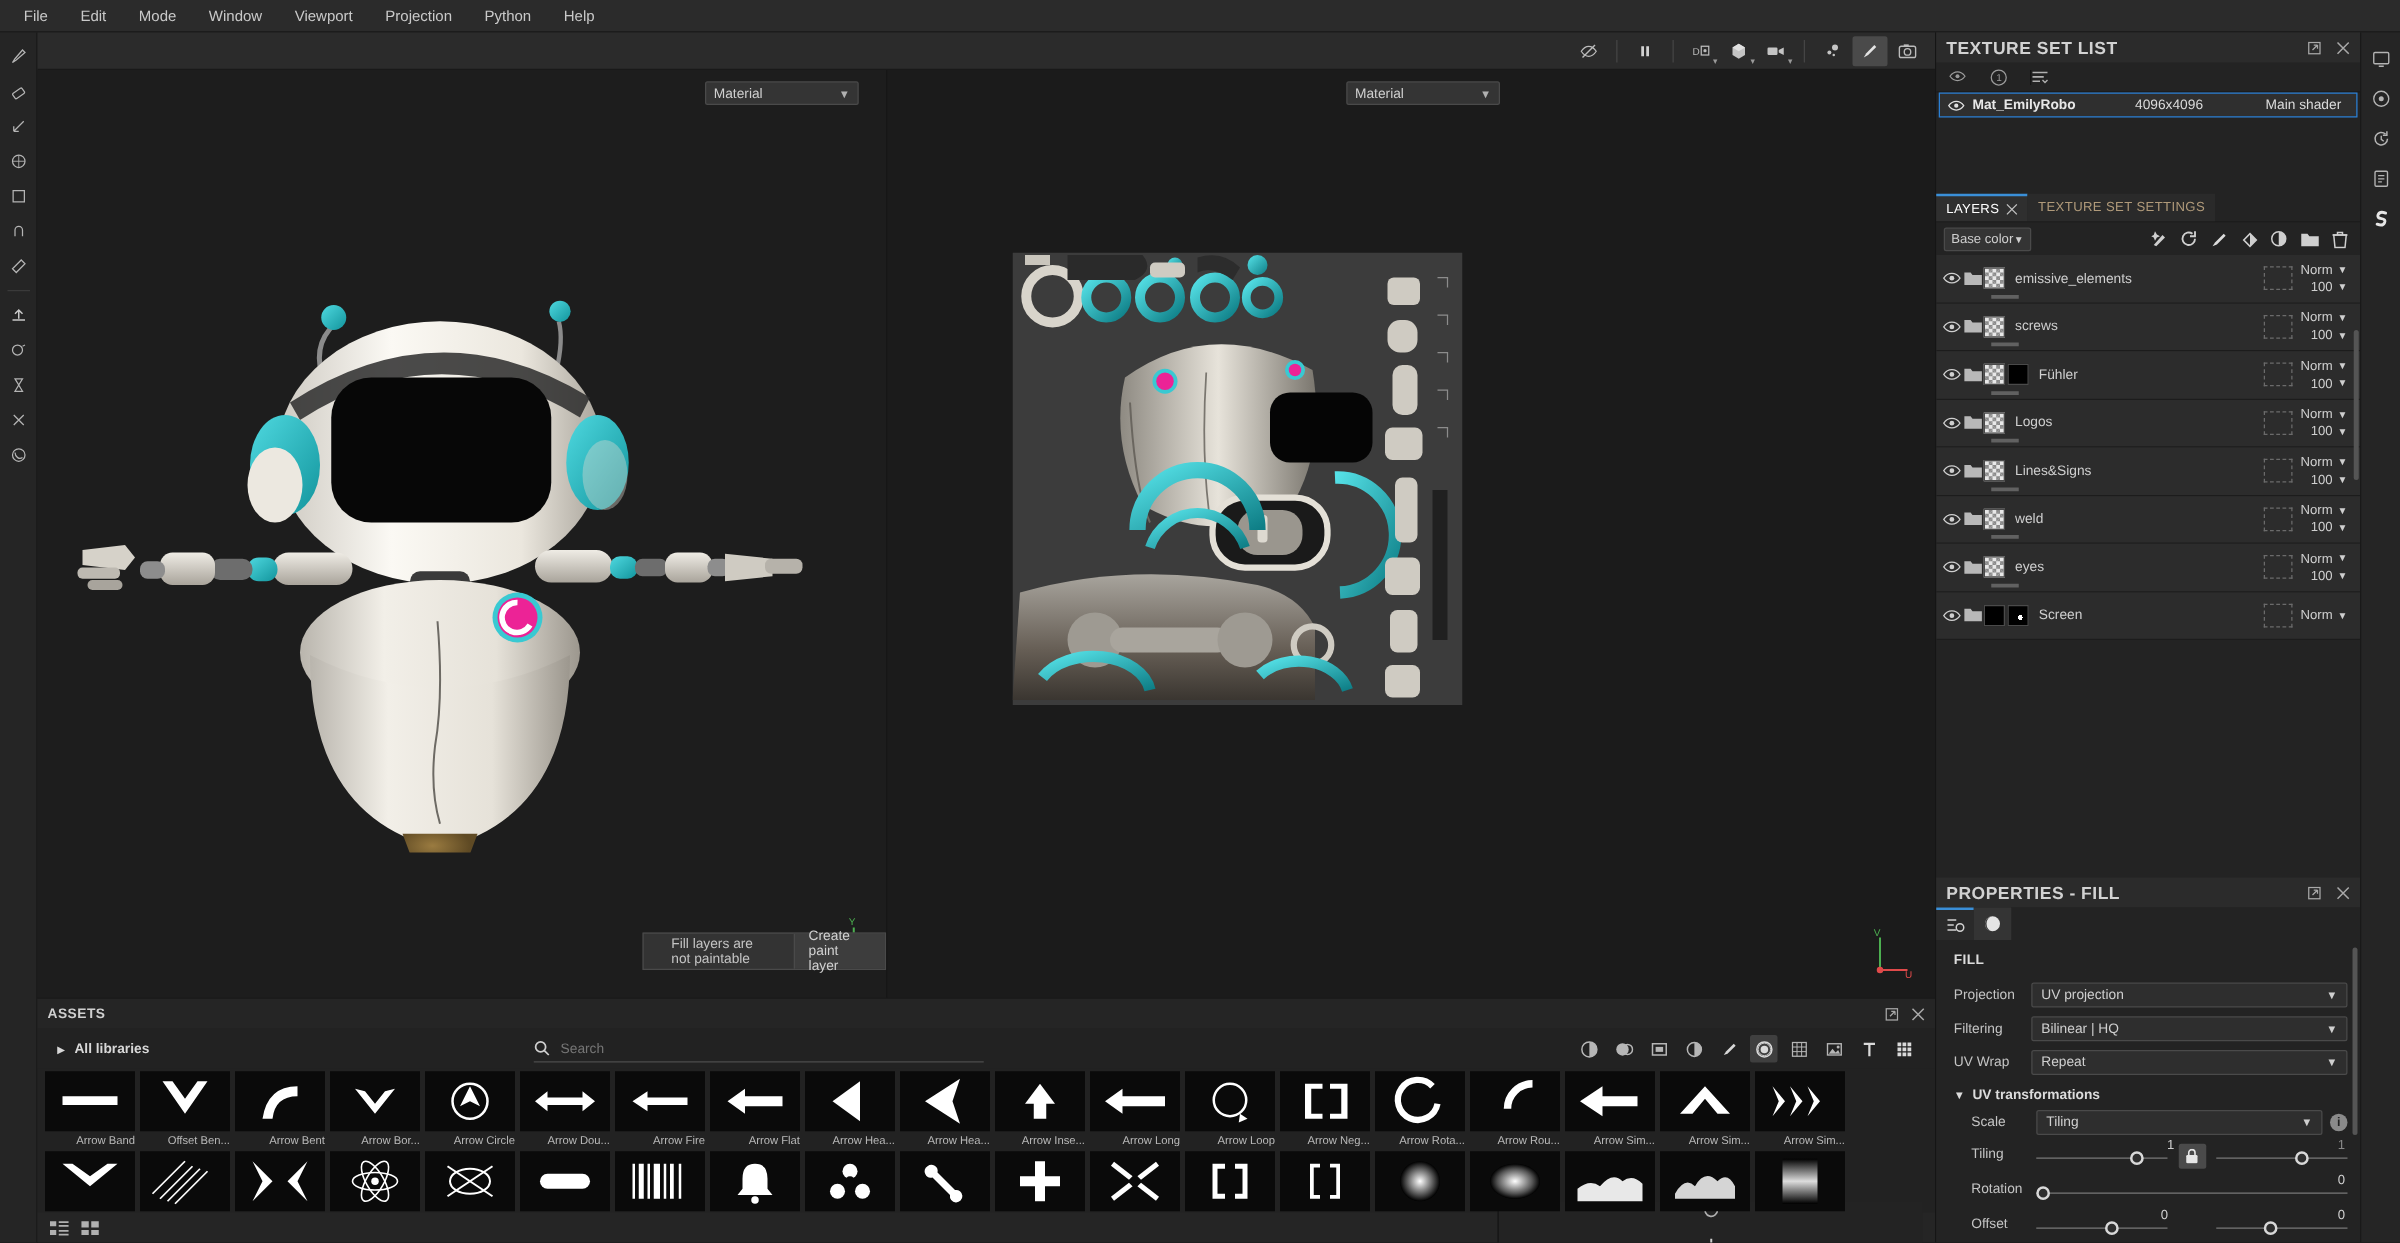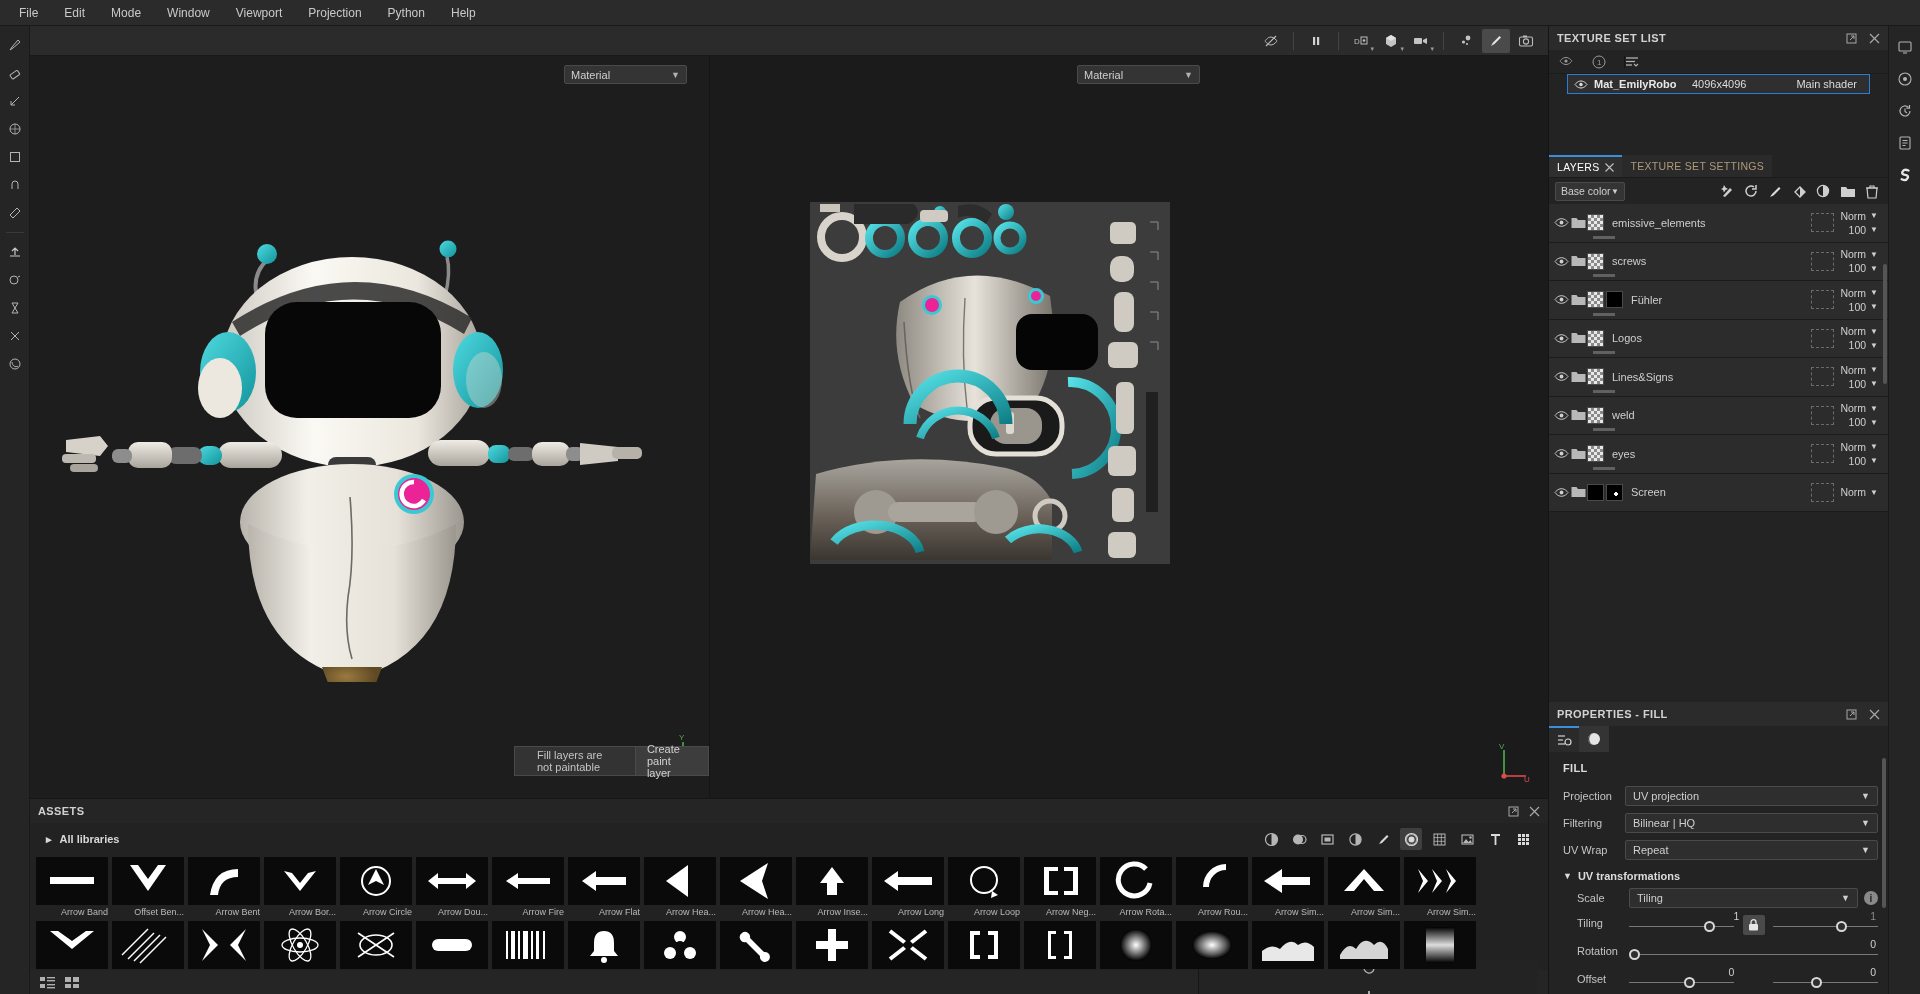--- a/index.html
+++ b/index.html
@@ -92,30 +92,30 @@
                  padding:0 10px; gap:10px; color:#b0b0b0; }
   .assets-foot .right { margin-left:auto; display:flex; gap:14px; align-items:center; }
 
   
   .right { width:340px; background:#232323; display:flex; flex-direction:column;
            border-left:1px solid #151515; flex:0 0 340px; }
   .rightrail { width:32px; background:#252525; border-left:1px solid #191919;
                display:flex; flex-direction:column; align-items:center; padding-top:8px; gap:6px; }
 
   .panel-title { height:24px; display:flex; align-items:center; padding:0 8px;
-                 background:#2b2b2b; font-size:11px; font-weight:bold; letter-spacing:.4px;
+                 background:#2b2b2b; font-size:14px; font-weight:bold; letter-spacing:.4px;
                  color:#d2d2d2; }
   .panel-title .ctrls { margin-left:auto; display:flex; gap:12px; align-items:center; color:#b0b0b0; }
 
   .tsl { flex:0 0 130px; display:flex; flex-direction:column; background:#232323; }
   .tsl-tools { height:24px; display:flex; align-items:center; padding:0 10px; gap:18px;
                color:#9b9b9b; border-bottom:1px solid #1b1b1b; }
   .tsl-tools .right { margin-left:auto; }
   .ts-row { height:20px; display:flex; align-items:center; padding:0 6px; font-size:11px;
-            color:#e8e8e8; background:#2f2f2f; border:1px solid #2a7fd4; margin:0 18px; }
+            color:#e8e8e8; background:#2f2f2f; border:1px solid #2a7fd4; margin:0 2px; }
   .ts-row .nm { font-weight:bold; margin-left:6px; }
   .ts-row .res { margin-left:auto; margin-right:50px; font-weight:normal; color:#dcdcdc; }
   .ts-row .sh { margin-right:6px; color:#dcdcdc; }
 
   .tabs { height:22px; display:flex; align-items:flex-end; background:#232323;
           border-bottom:1px solid #1b1b1b; }
   .tab { height:22px; display:flex; align-items:center; gap:6px; padding:0 8px;
          font-size:10.5px; font-weight:normal; letter-spacing:.3px; color:#c6c6c6; }
   .tab.active { background:#2f2f2f; border-top:2px solid #3a8fd8; color:#fff; }
   .tab.inactive { background:#2a2a2a; color:#b09a7a; }
@@ -551,20 +551,29 @@
                 </svg>
             </span>
           </span>
         </div>
 
         <div class="assets-bar">
           <div class="lib-toggle">
             <span>▸</span>
             <span>All libraries</span>
           </div>
+          <div class="searchbox">
+            <span>
+              <svg width="13" height="13" viewBox="0 0 13 13">
+                  <circle cx="5.5" cy="5.5" r="4" fill="none" stroke="#cfcfcf" stroke-width="1.4"></circle>
+                  <path d="M8.5 8.5 L12 12" stroke="#cfcfcf" stroke-width="1.4"></path>
+                </svg>
+            </span>
+            <input placeholder="Search" style="">
+          </div>
           <div class="filters">
             <span class="f-btn">
               <svg width="15" height="15" viewBox="0 0 15 15">
                   <circle cx="7.5" cy="7.5" r="6" fill="none" stroke="#b6b6b6" stroke-width="1.2"></circle>
                   <path d="M7.5 1.5 a6 6 0 0 1 0 12 z" fill="#b6b6b6"></path>
                 </svg>
             </span>
             <span class="f-btn">
               <svg width="15" height="15" viewBox="0 0 15 15">
                   <circle cx="6" cy="7.5" r="5" fill="#b6b6b6"></circle>

